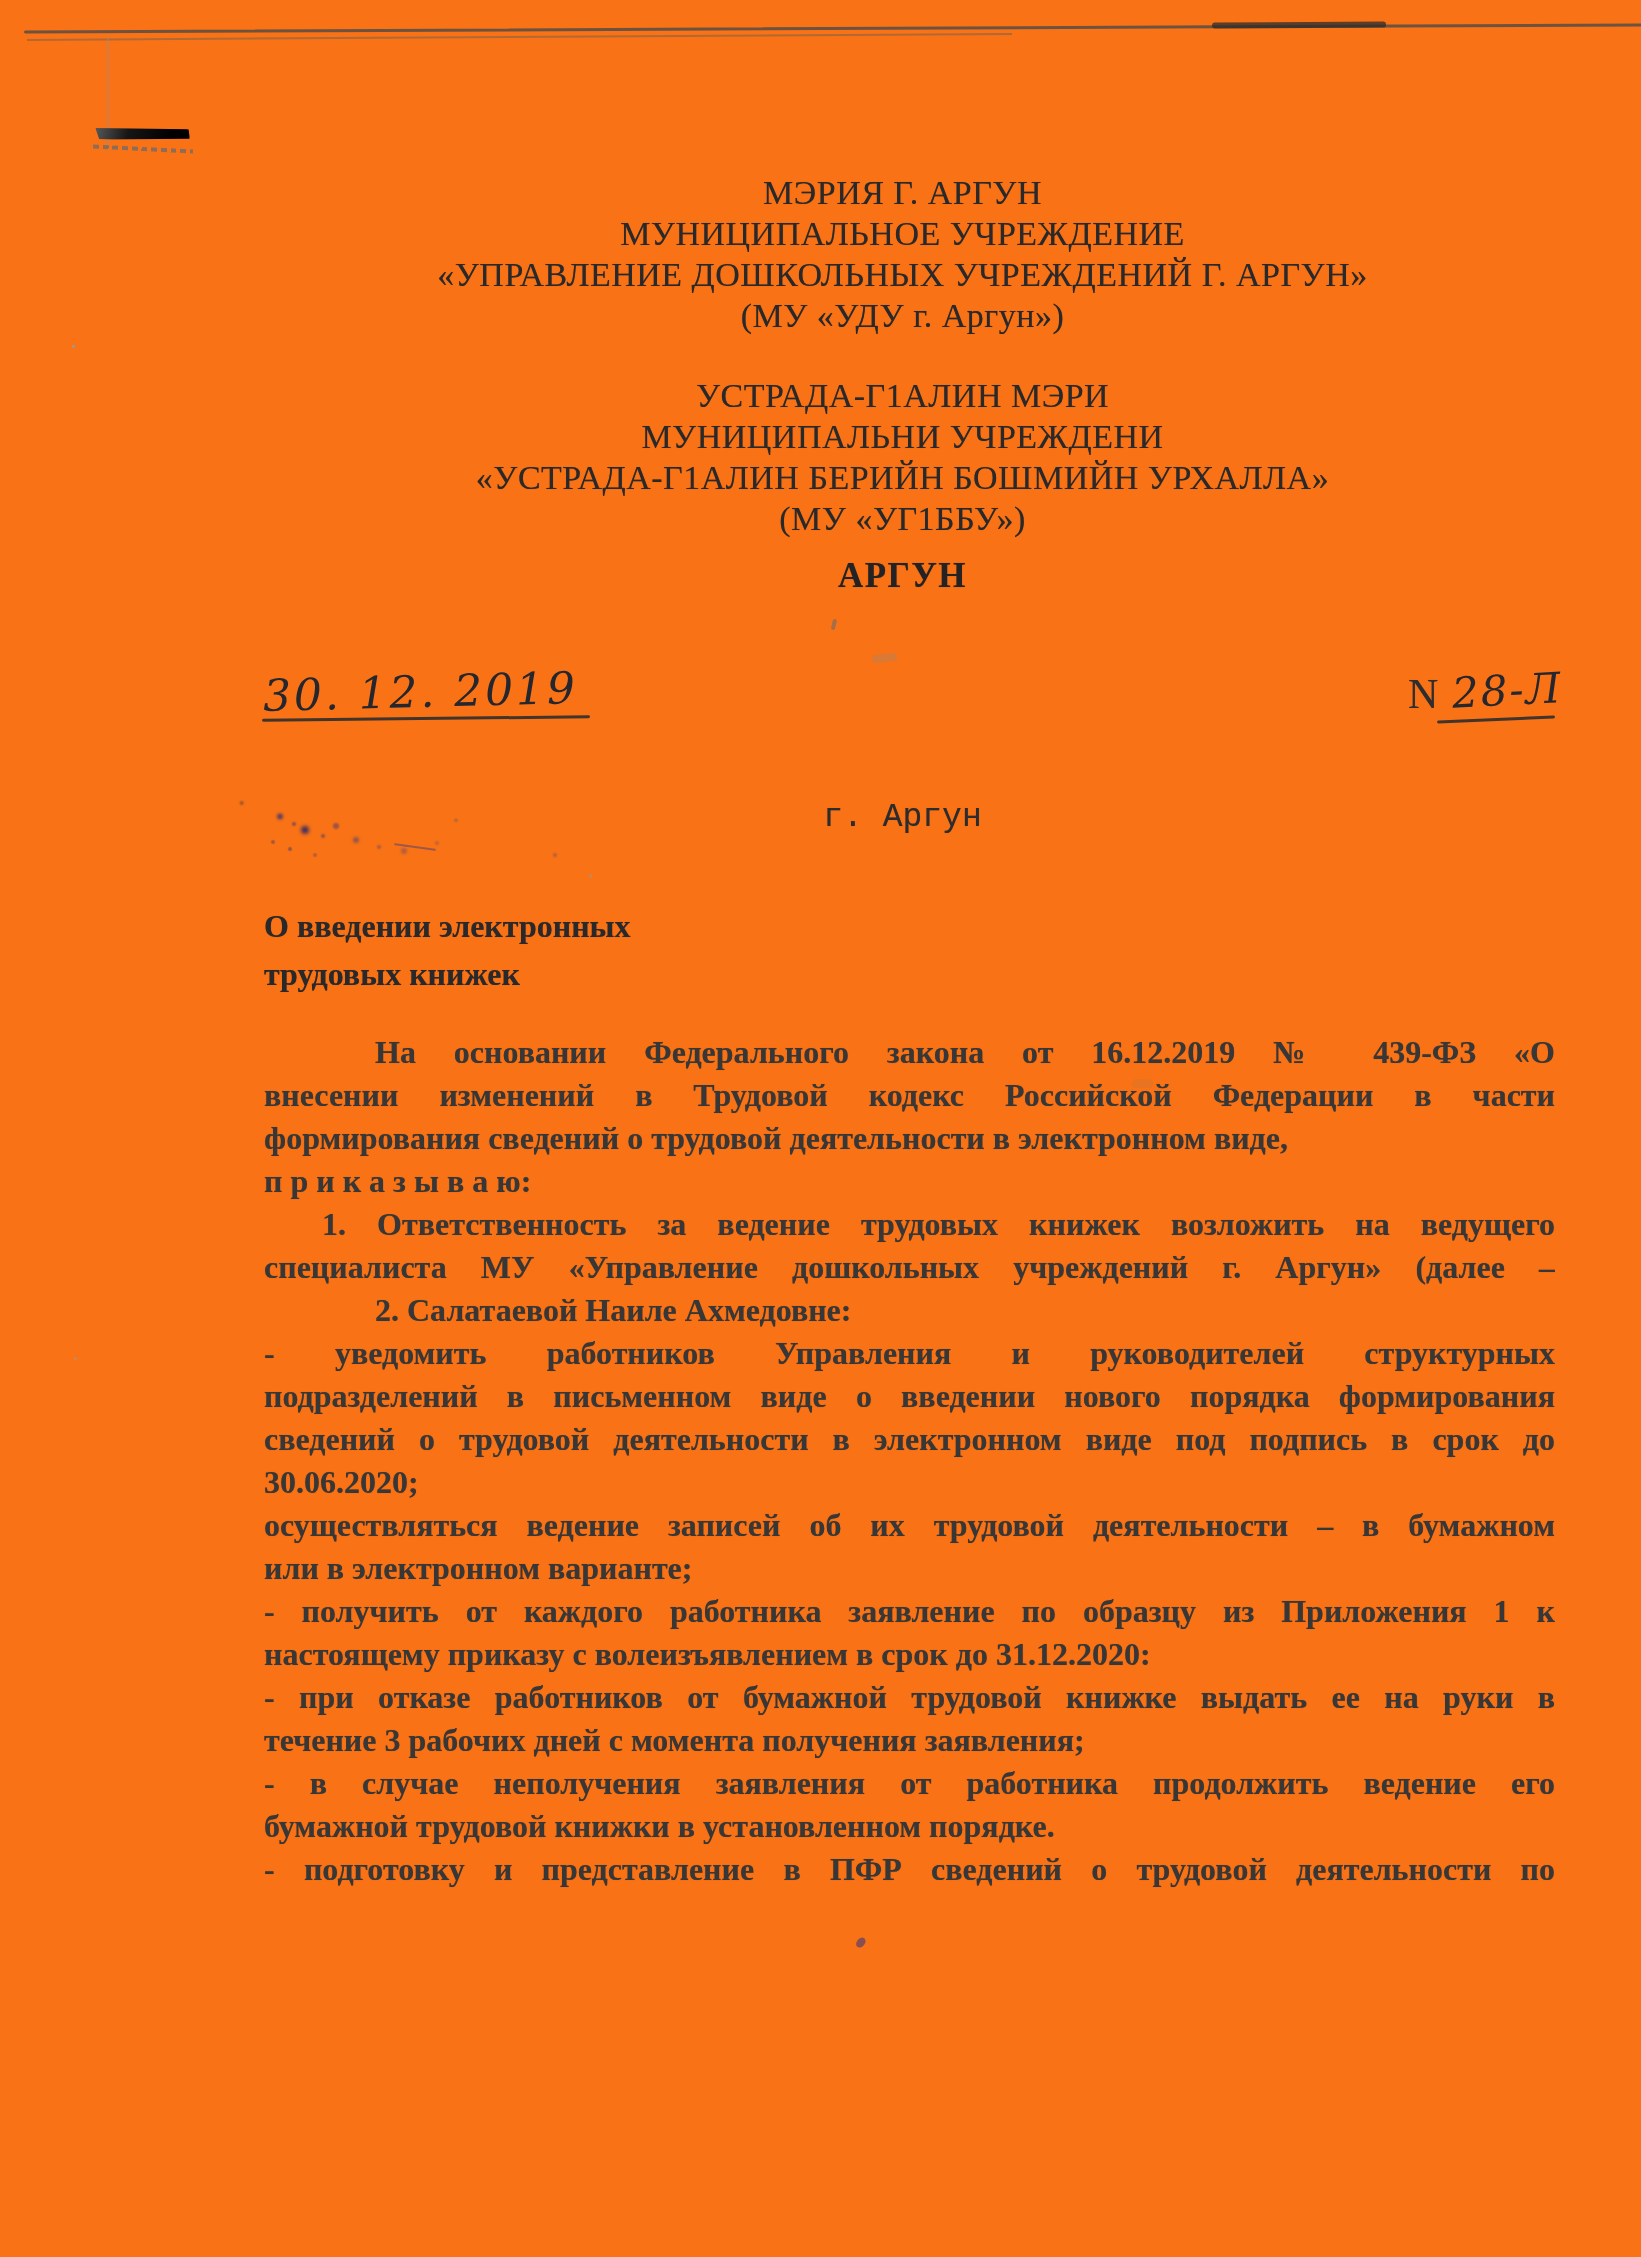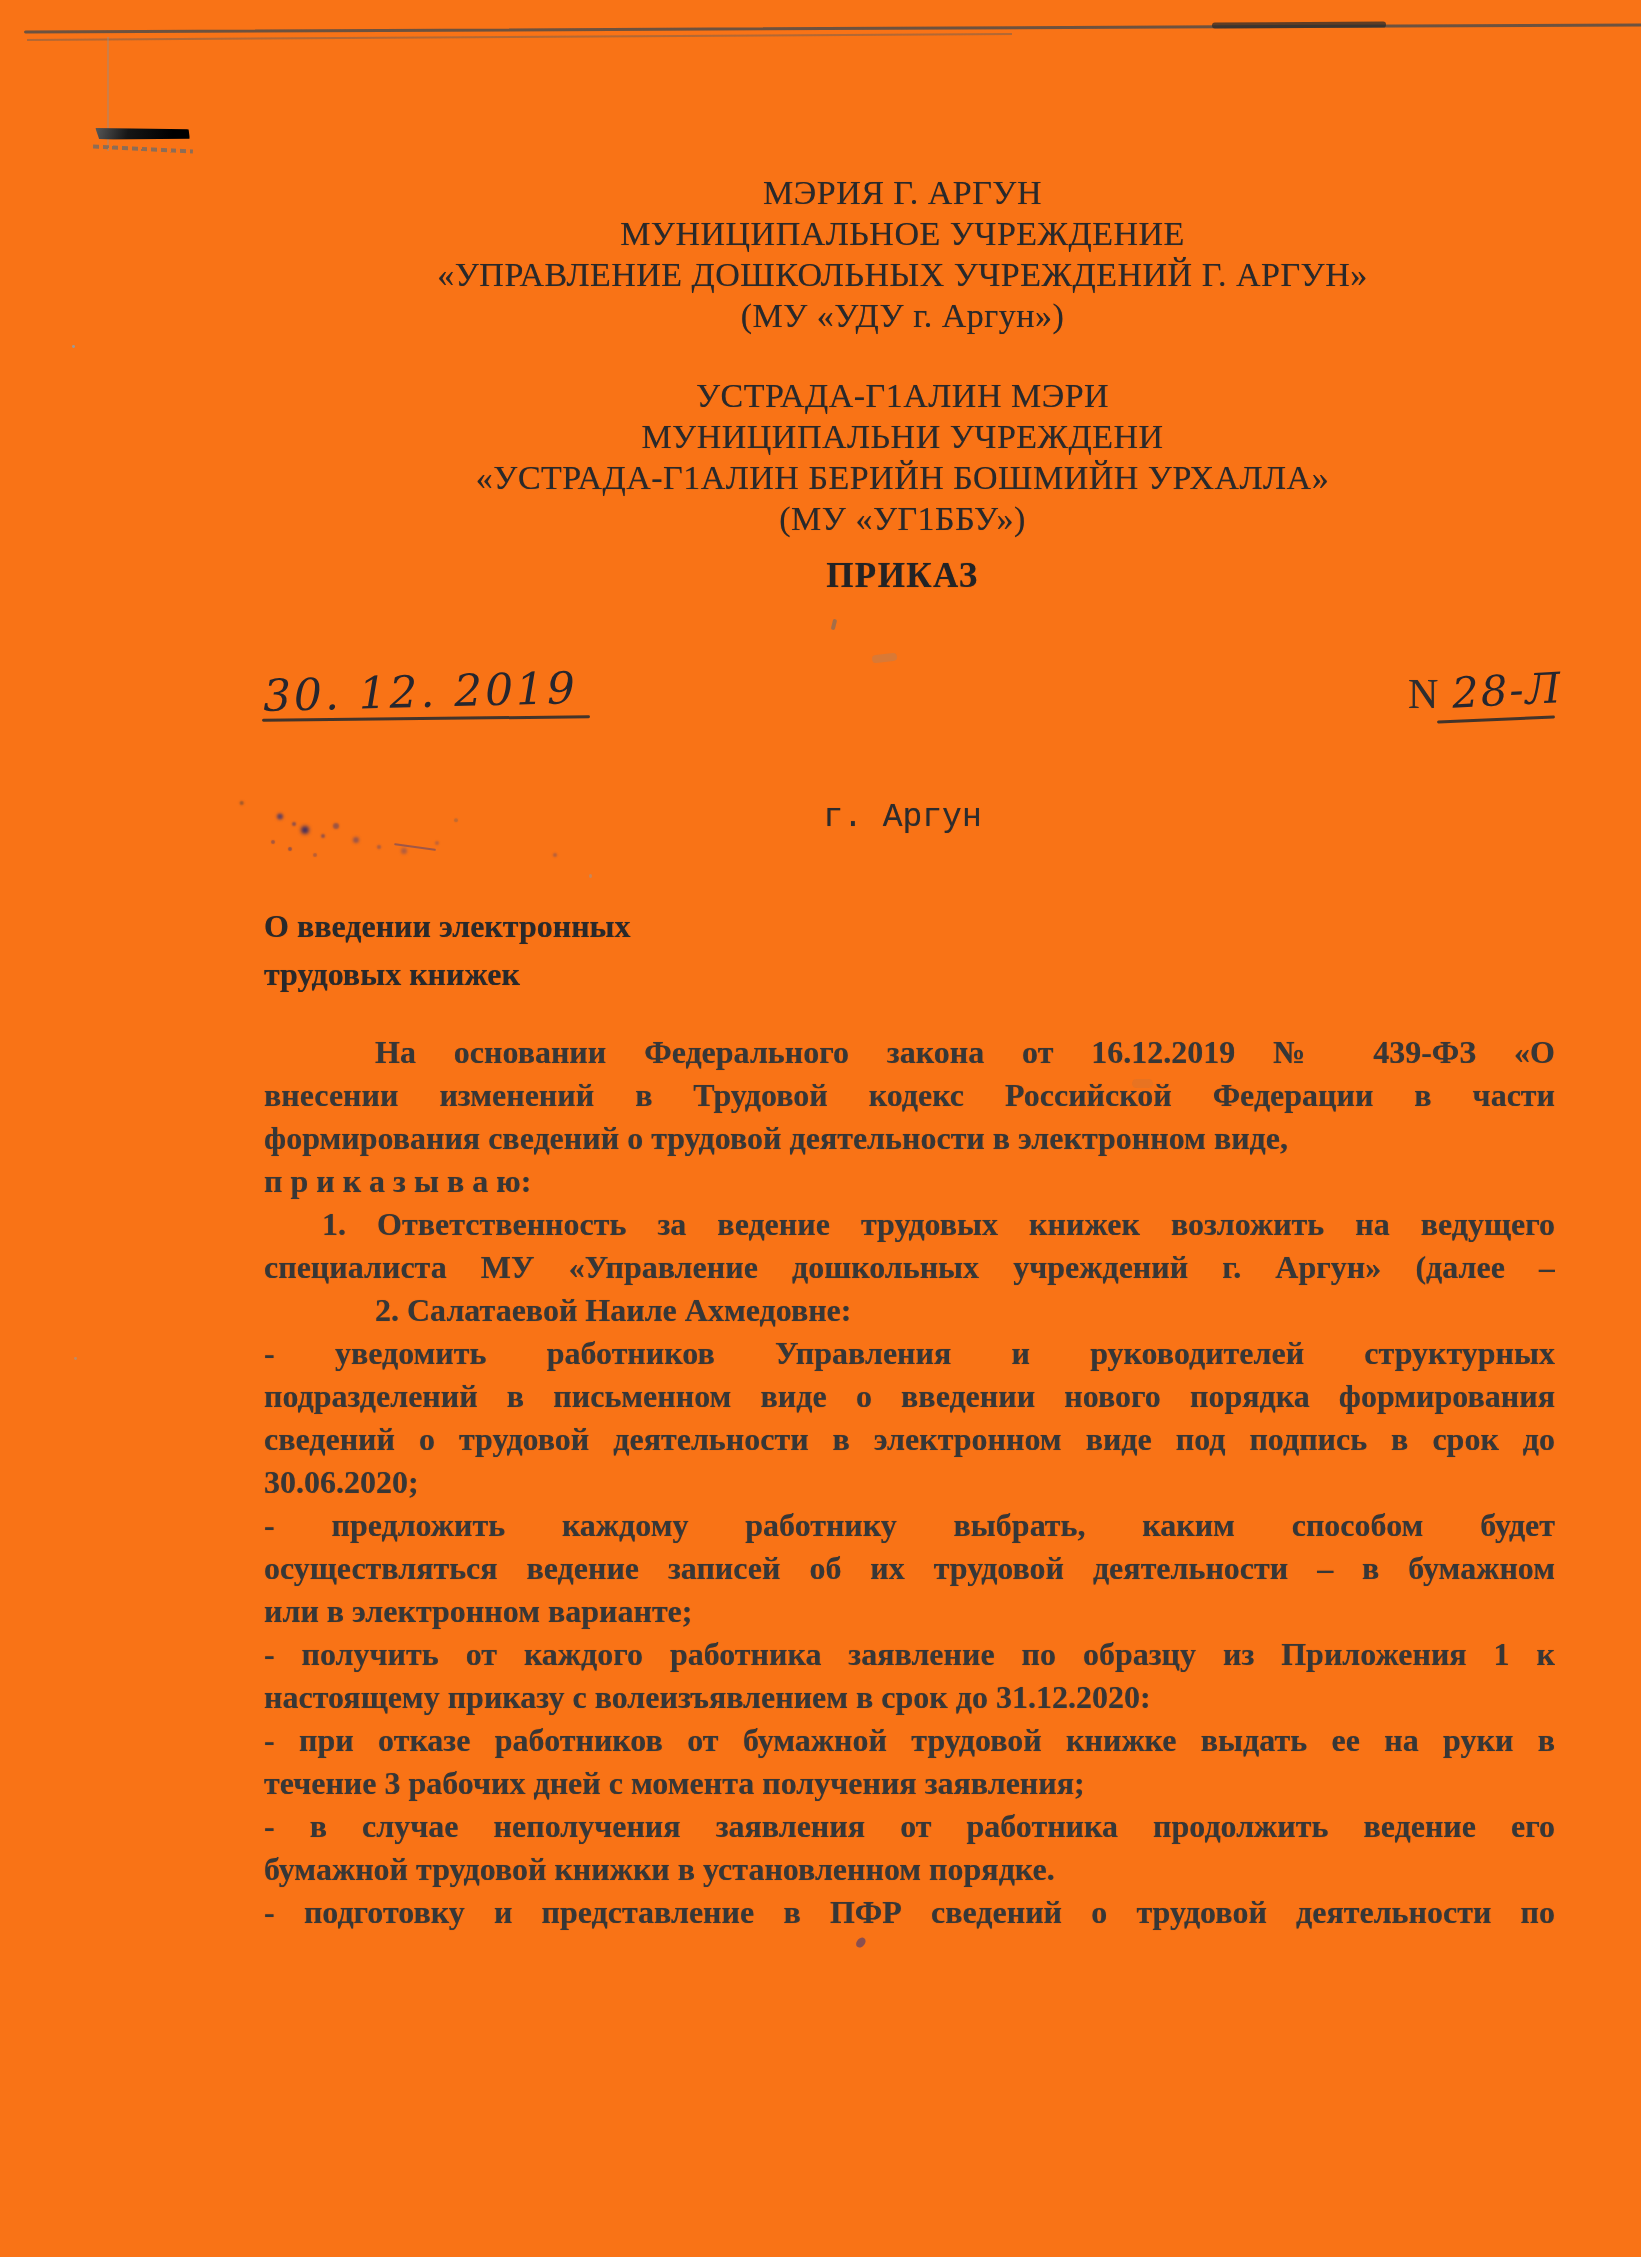--- a/index.html
+++ b/index.html
@@ -114,21 +114,21 @@
     <div>(МУ «УДУ г. Аргун»)</div>
   </div>
 
   <div class="org-block org-che">
     <div>УСТРАДА-Г1АЛИН МЭРИ</div>
     <div>МУНИЦИПАЛЬНИ УЧРЕЖДЕНИ</div>
     <div>«УСТРАДА-Г1АЛИН БЕРИЙН БОШМИЙН УРХАЛЛА»</div>
     <div>(МУ «УГ1ББУ»)</div>
   </div>
 
-  <div class="doc-type">ПРИКАЗ</div>
+  <div class="doc-type">АРГУН</div>
 
   <div class="hand date-hand">30. 12. 2019</div>
   <div class="date-underline"></div>
   <div class="num-label">N</div>
   <div class="hand num-hand">28-Л</div>
   <div class="num-underline"></div>
 
   <div class="place-line">г. Аргун</div>
 
   <div class="subject">
@@ -141,21 +141,20 @@
       <div class="bl just">внесении изменений в Трудовой кодекс Российской Федерации в части</div>
       <div class="bl">формирования сведений о трудовой деятельности в электронном виде,</div>
       <div class="bl">п р и к а з ы в а ю:</div>
       <div class="bl just i1">1. Ответственность за ведение трудовых книжек возложить на ведущего</div>
       <div class="bl just">специалиста МУ «Управление дошкольных учреждений г. Аргун» (далее –</div>
       <div class="bl i2">2. Салатаевой Наиле Ахмедовне:</div>
       <div class="bl just">- уведомить работников Управления и руководителей структурных</div>
       <div class="bl just">подразделений в письменном виде о введении нового порядка формирования</div>
       <div class="bl just">сведений о трудовой деятельности в электронном виде под подпись в срок до</div>
       <div class="bl">30.06.2020;</div>
-      <div class="bl just">- предложить каждому работнику выбрать, каким способом будет</div>
       <div class="bl just">осуществляться ведение записей об их трудовой деятельности – в бумажном</div>
       <div class="bl">или в электронном варианте;</div>
       <div class="bl just">- получить от каждого работника заявление по образцу из Приложения 1 к</div>
       <div class="bl">настоящему приказу с волеизъявлением в срок до 31.12.2020:</div>
       <div class="bl just">- при отказе работников от бумажной трудовой книжке выдать ее на руки в</div>
       <div class="bl">течение 3 рабочих дней с момента получения заявления;</div>
       <div class="bl just">- в случае неполучения заявления от работника продолжить ведение его</div>
       <div class="bl">бумажной трудовой книжки в установленном порядке.</div>
       <div class="bl just">- подготовку и представление в ПФР сведений о трудовой деятельности по</div>
     </div>

